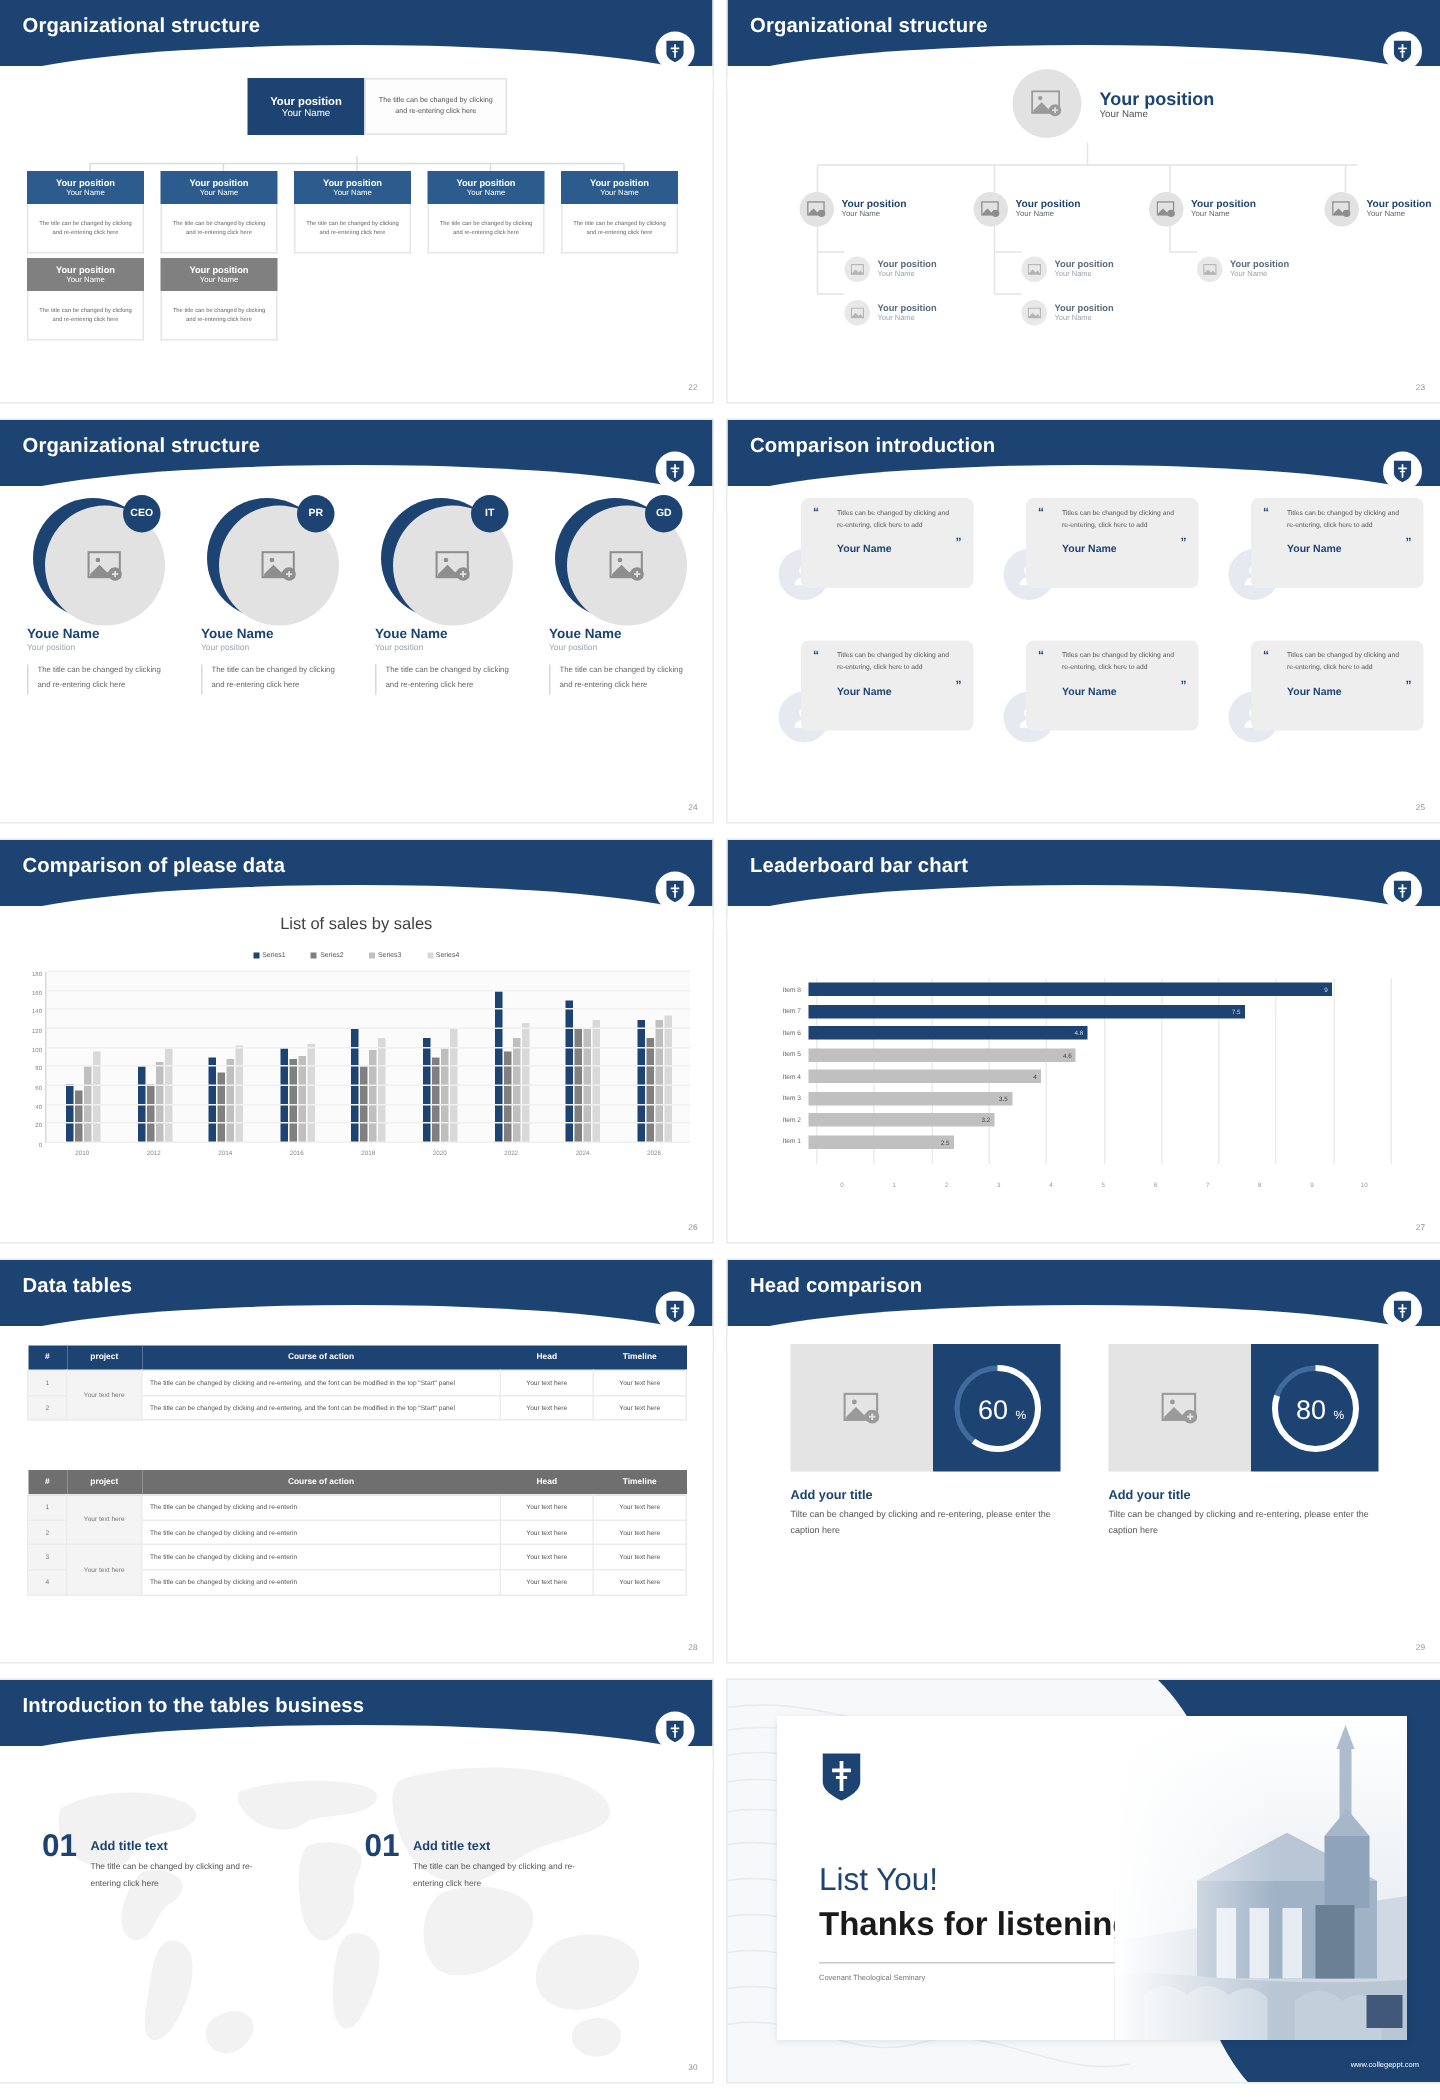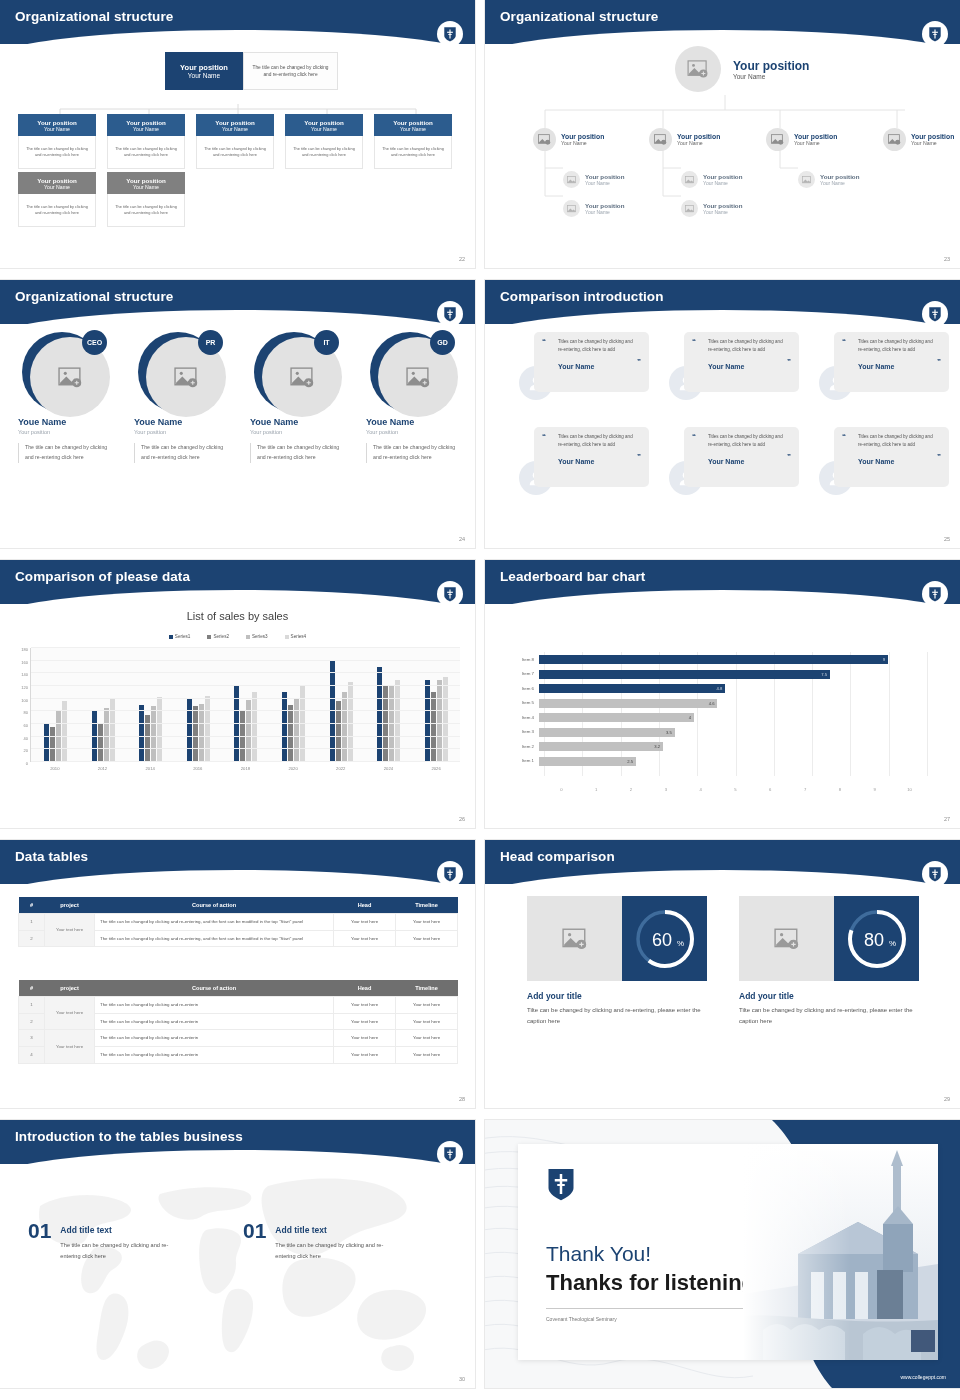--- a/index.html
+++ b/index.html
@@ -1083,21 +1083,21 @@
       <path d="M112 0 H300 V268 H172 C172 268 120 215 146 130 C170 52 112 0 112 0 Z" fill="#1c4372"></path>
     </svg>
 
     <div class="s31-card">
       <svg class="s31-crest" viewBox="0 0 24 28">
         <path d="M2 2h20v15c0 6-10 10-10 10S2 23 2 17z" fill="#1c4372"></path>
         <path d="M11 6h2v16h-2z" fill="#fff"></path>
           <path d="M7 10h10v2H7z" fill="#fff"></path>
           <path d="M9 14h6v1.6H9z" fill="#fff"></path>
       </svg>
-      <div class="s31-t1">Thank You!</div>
+      <div class="s31-t1">List You!</div>
       <div class="s31-t2">Thanks for listening!</div>
       <div class="s31-rule"></div>
       <div class="s31-sub">Covenant Theological Seminary</div>
 
       <div class="s31-photo">
         <svg viewBox="0 0 195 216" preserveAspectRatio="none">
           <defs>
             <linearGradient id="skyg" x1="0" y1="0" x2="0" y2="1">
               <stop offset="0%" stop-color="#ffffff"></stop>
                 <stop offset="100%" stop-color="#dde4ec"></stop>

